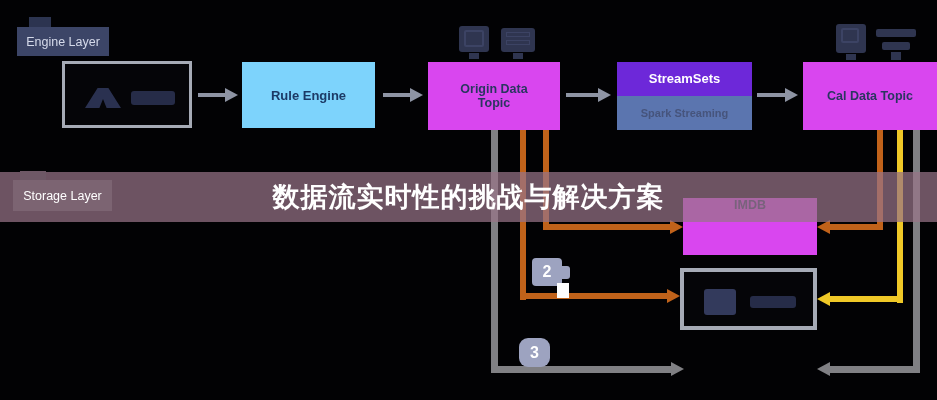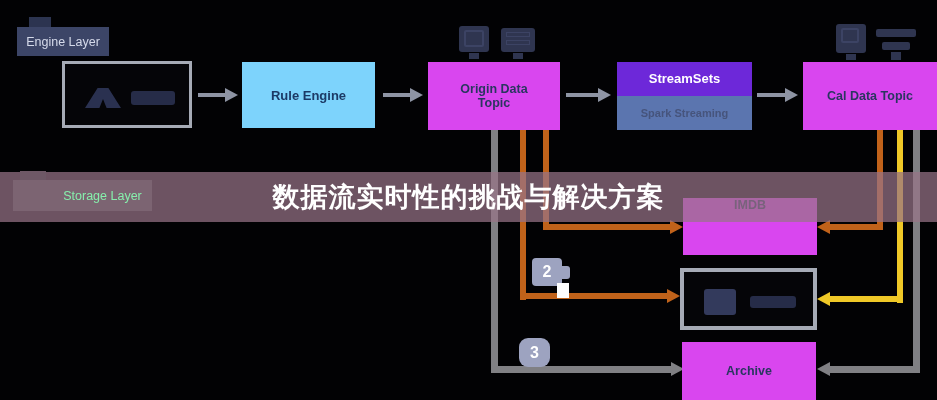--- a/index.html
+++ b/index.html
@@ -88,23 +88,20 @@
 
   <div class="node node-white" style="left:683px;top:198px;width:134px;height:57px;z-index:1;align-items:flex-start;padding-bottom:25px;box-sizing:border-box;">
     <span>IMDB</span>
   </div>
 
   <div class="node-dark" style="left:680px;top:268px;width:129px;height:54px;border-width:4px;z-index:1;">
     <span class="icon-dark" style="left:20px;top:17px;width:32px;height:26px;background:#333A5C;border-radius:3px;"></span>
     <span class="logo-bar" style="left:66px;top:24px;width:46px;height:12px;"></span>
   </div>
 
-  <div class="node node-white" style="left:682px;top:342px;width:134px;height:58px;z-index:1;">
-    <span>Archive</span>
-  </div>
 
   <div class="abs" style="left:29px;top:17px;width:22px;height:12px;background:#2C3450;z-index:3;"></div>
   <div class="layer-badge" style="left:17px;top:27px;width:92px;height:29px;background:#3C4567;color:#D5DAEA;z-index:3;">
     <span>Engine Layer</span>
   </div>
 
   <div class="node-dark" style="left:62px;top:61px;width:124px;height:61px;">
     <span class="icon-dark" style="left:20px;top:24px;width:36px;height:20px;background:#2A3150;clip-path:polygon(0 100%,35% 0,65% 0,100% 100%,60% 100%,50% 55%,40% 100%);"></span>
     <span class="logo-bar" style="left:66px;top:27px;width:44px;height:14px;"></span>
   </div>
@@ -151,21 +148,21 @@
   <div class="icon-dark" style="left:836px;top:24px;width:30px;height:29px;border-radius:3px;">
     <span class="icon-inner" style="left:5px;top:4px;width:14px;height:11px;border-radius:2px;"></span>
   </div>
   <div class="icon-dark" style="left:846px;top:54px;width:10px;height:6px;"></div>
   <div class="icon-dark" style="left:876px;top:29px;width:40px;height:8px;border-radius:2px;"></div>
   <div class="icon-dark" style="left:882px;top:42px;width:28px;height:8px;border-radius:2px;"></div>
   <div class="icon-dark" style="left:891px;top:52px;width:10px;height:8px;"></div>
 
   <div class="banner"></div>
   <div class="abs" style="left:20px;top:171px;width:26px;height:11px;background:#6E5866;z-index:6;"></div>
-  <div class="layer-badge" style="left:13px;top:180px;width:99px;height:31px;background:#7C6472;color:#86efac;padding-left:40px;">
+  <div class="layer-badge" style="left:13px;top:180px;width:99px;height:31px;background:#7C6472;color:#ffffff;">
     <span>Storage Layer</span>
   </div>
   <div class="banner-title">数据流实时性的挑战与解决方案</div>
 
   <div class="step-badge" style="left:532px;top:258px;width:30px;height:28px;border-radius:4px;">
     <span>2</span>
   </div>
   <div class="abs" style="left:561px;top:266px;width:9px;height:13px;background:#9DA3C0;z-index:4;border-radius:0 3px 3px 0;"></div>
   <div class="abs" style="left:557px;top:283px;width:12px;height:15px;background:#FDFDFD;z-index:4;"></div>
 

